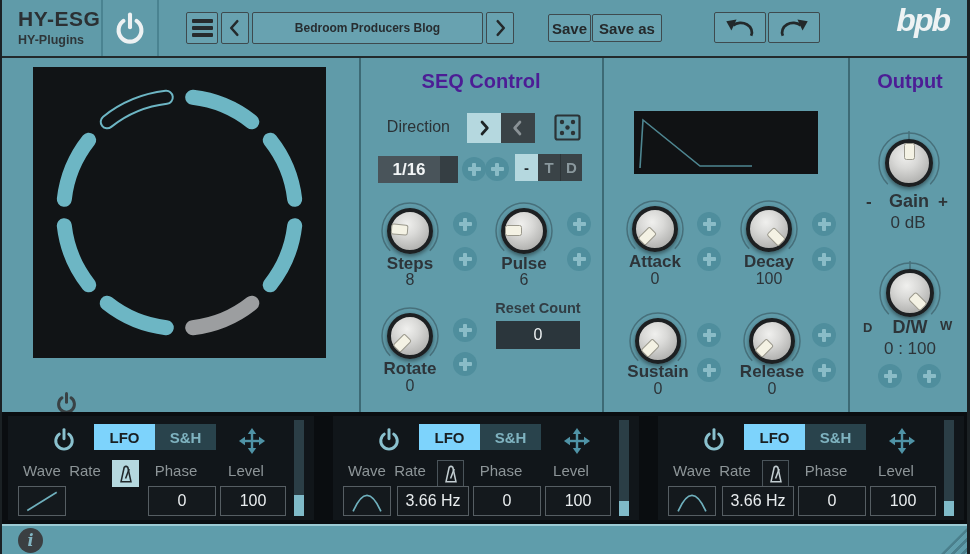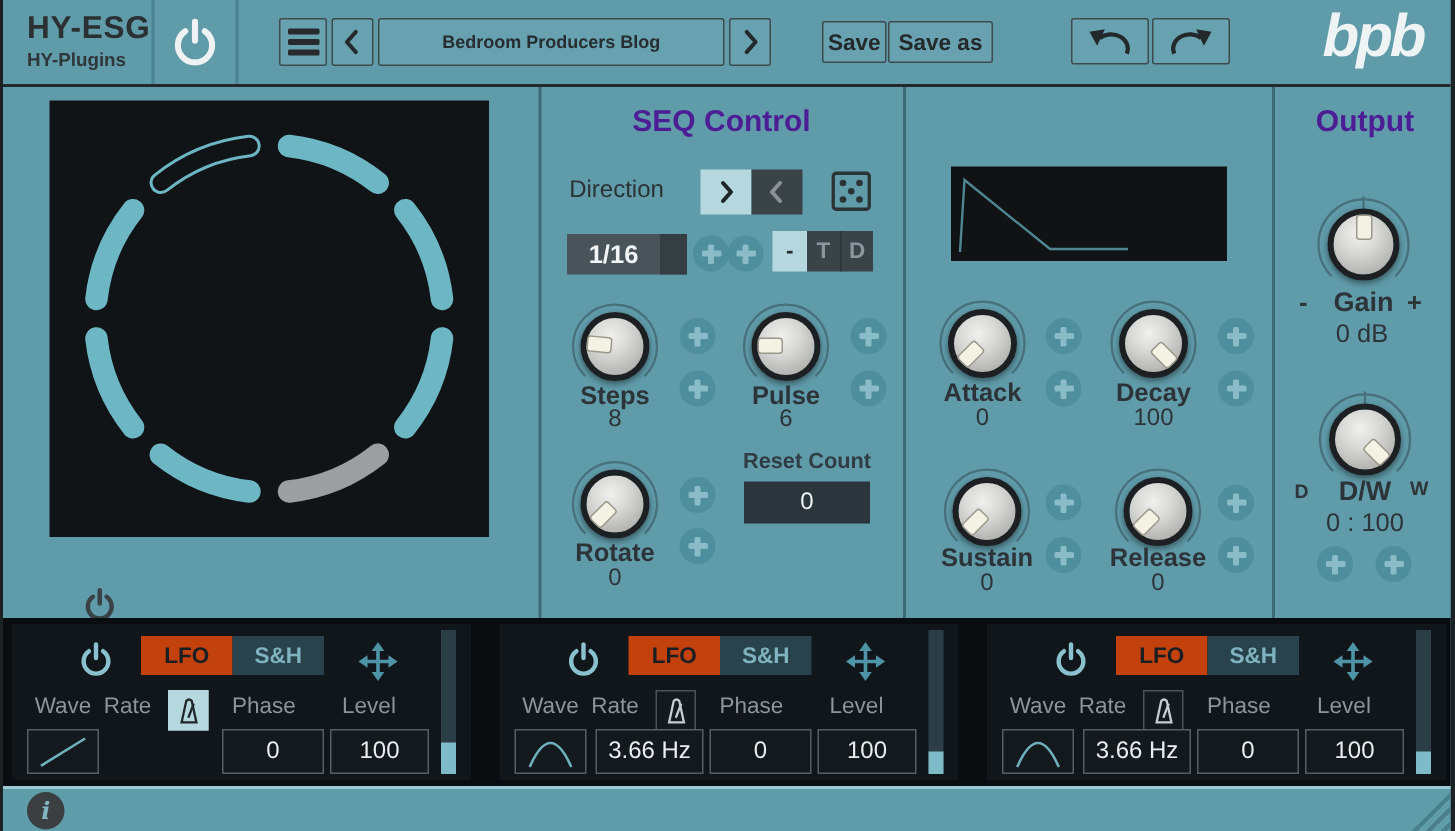--- a/index.html
+++ b/index.html
@@ -11,21 +11,21 @@
   
   .topbar { position:absolute; left:0; top:0; width:100%; height:58px; background:#609ba9;
             border-bottom:2px solid #222a2c; }
   .vdiv-top { position:absolute; top:0; width:2px; height:56px; background:#4a8391; }
   .logo-title { position:absolute; left:16px; top:7px; font-size:21px; font-weight:bold; color:#2b3033; letter-spacing:.5px; }
   .logo-sub   { position:absolute; left:16px; top:33px; font-size:12.5px; font-weight:bold; color:#2e3639; }
   .tbtn { position:absolute; background:#68a2b0; border:1px solid #3e4a4e; border-radius:2px;
           color:#24292b; display:flex; align-items:center; justify-content:center; cursor:pointer; }
   .tbtn.flat { font-size:15px; font-weight:bold; }
   .preset-name { font-size:12px; font-weight:bold; color:#272d30; }
-  .brand { position:absolute; right:18px; top:2px; font-size:40px; font-weight:900; font-style:italic;
+  .brand { position:absolute; right:18px; top:2px; font-size:32px; font-weight:900; font-style:italic;
            color:#eef3f4; letter-spacing:-2px; }
   .hamburger { display:flex; flex-direction:column; gap:3.5px; }
   .hamburger i { display:block; width:21px; height:3.5px; background:#272b2d; border-radius:1px; }
 
   
   svg { display:block; }
   .chev { stroke:#24292b; stroke-width:3.5; fill:none; stroke-linecap:round; stroke-linejoin:round; }
 
   
   .main { position:absolute; left:0; top:58px; width:100%; height:354px; background:#609ba9; }
@@ -85,21 +85,21 @@
   .out-row { position:absolute; font-size:18px; font-weight:bold; color:#2d3439; text-align:center; }
   .out-pm  { position:absolute; font-size:17px; font-weight:bold; color:#2e3538; }
   .out-dw-letter { position:absolute; font-size:13px; font-weight:bold; color:#2e3538; }
   .out-value { position:absolute; font-size:17px; color:#2d3439; text-align:center; }
 
   
   .lfostrip { position:absolute; left:0; top:412px; width:100%; height:112px; background:#0a0d10; }
   .lfopanel { position:absolute; top:4px; width:306px; height:104px; background:#11161a; }
   .tabs { position:absolute; left:86px; top:8px; display:flex; width:122px; height:26px; cursor:pointer; }
   .tabs .tab { flex:1; display:flex; align-items:center; justify-content:center; font-size:15px; font-weight:bold; }
-  .tab-lfo { background:#c2410c; color:#191f22; }
+  .tab-lfo { background:#7dd3fc; color:#191f22; }
   .tab-sh  { background:#29434c; color:#7fb3c0; }
   .flabel { position:absolute; top:46px; font-size:15px; color:#8d9598; text-align:center; }
   .ffield { position:absolute; top:70px; height:30px; background:#14191d; border:1px solid #565e63;
             color:#e9edef; font-size:16px; display:flex; align-items:center; justify-content:center; }
   .wavebox { position:absolute; left:10px; top:70px; width:48px; height:30px; background:#14191d;
              border:1px solid #565e63; display:flex; align-items:center; justify-content:center; cursor:pointer; }
   .syncbox { position:absolute; left:104px; top:44px; width:27px; height:27px; background:#14191d;
              border:1px solid #4a545a; display:flex; align-items:center; justify-content:center; cursor:pointer; }
   .syncbox svg path, .syncbox svg line { stroke:#c3ced2; }
   .syncbox.sync-on { background:#b5d8df; border-color:#b5d8df; }
@@ -206,21 +206,21 @@
         <svg width="25" height="25" viewBox="0 0 30 30">
           <path d="M20.45 8.22 A9.5 9.5 0 1 1 9.55 8.22" fill="none" stroke="#394245" stroke-width="3.6" stroke-linecap="round"></path>
           <line x1="15" y1="3" x2="15" y2="13.5" stroke="#394245" stroke-width="3.6" stroke-linecap="round"></line>
         </svg>
       </span>
       <span class="tie-label">Tie Steps</span>
     </div>
 
     <div class="sec-title" style="left:358px;top:12px;width:242px">SEQ Control</div>
 
-    <div class="dir-label" style="left:370px;top:60px;width:78px;text-align:center">Direction</div>
+    <div class="dir-label" style="left:370px;top:60px;width:78px;text-align:right">Direction</div>
     <div class="segbtn seg-active" style="left:465px;top:55px;width:34px;height:30px">
       <svg width="16" height="20" viewBox="0 0 24 28">
         <polyline points="9,5 17,14 9,23" fill="none" stroke="#1e2426" stroke-width="4" stroke-linecap="round" stroke-linejoin="round"></polyline>
       </svg>
     </div>
     <div class="segbtn seg-inactive" style="left:499px;top:55px;width:34px;height:30px">
       <svg width="16" height="20" viewBox="0 0 24 28">
         <polyline points="15,5 7,14 15,23" fill="none" stroke="#8a9296" stroke-width="4" stroke-linecap="round" stroke-linejoin="round"></polyline>
       </svg>
     </div>

